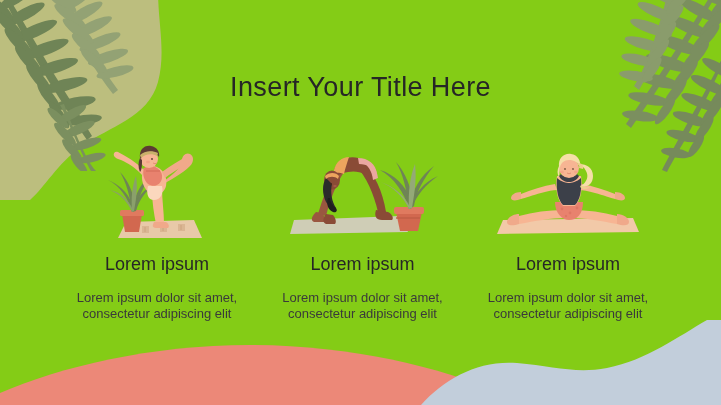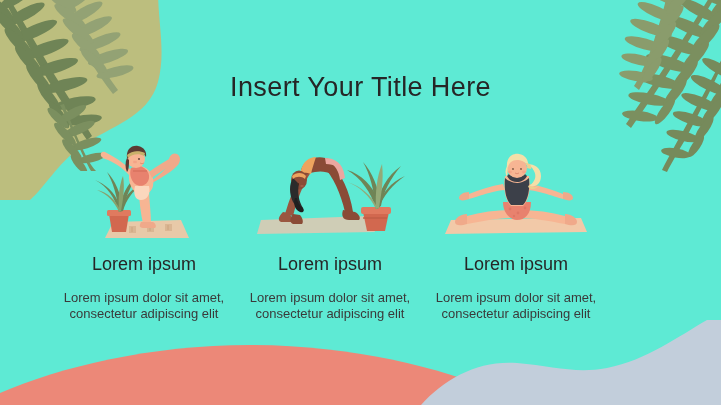--- a/index.html
+++ b/index.html
@@ -8,21 +8,21 @@
     background: #ffffff;
   }
   body {
     font-family: "Liberation Sans", sans-serif;
   }
   #slide {
     position: relative;
     width: 721px;
     height: 405px;
     overflow: hidden;
-    background: #5eead4;
+    background: #84cc16;
   }
 
   
   .deco { position: absolute; pointer-events: none; }
 
   #olive-blob   { left: -10px;  top: -10px;  width: 230px; height: 210px; }
   #coral-arc    { left: 0;      bottom: 0;   width: 500px; height: 90px;  }
   #blue-wave    { right: 0;     bottom: 0;   width: 300px; height: 85px;  }
   #fern-topleft { left: -8px;   top: -14px;  width: 185px; height: 185px; }
   #fern-topright{ right: -12px; top: -18px;  width: 175px; height: 190px; }
@@ -39,23 +39,24 @@
     color: #262626;
     letter-spacing: 0.4px;
     line-height: 34px;
     margin: 0;
   }
 
   
   #columns {
     position: absolute;
     top: 128px;
-    left: 51px;
+    left: 64px;
     width: 597px;
     display: flex;
+    justify-content: space-between;
     align-items: flex-start;
   }
   .column {
     width: 186px;
     display: flex;
     flex-direction: column;
     align-items: center;
   }
   .illus-wrap {
     width: 186px;

